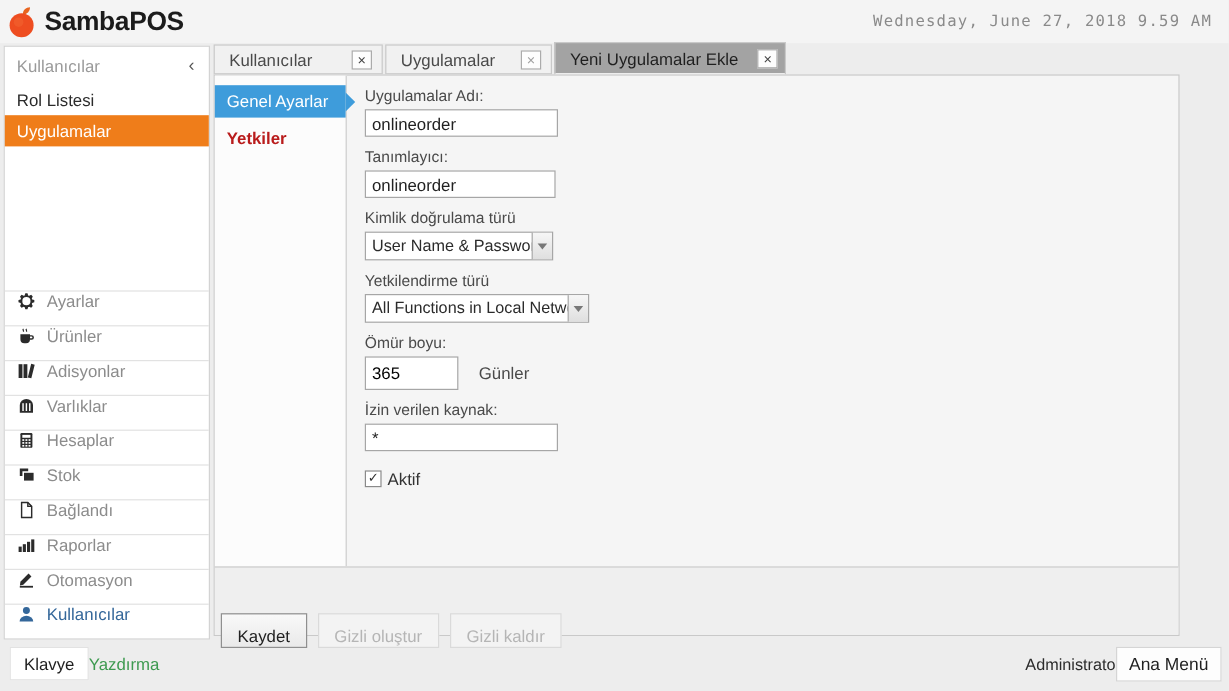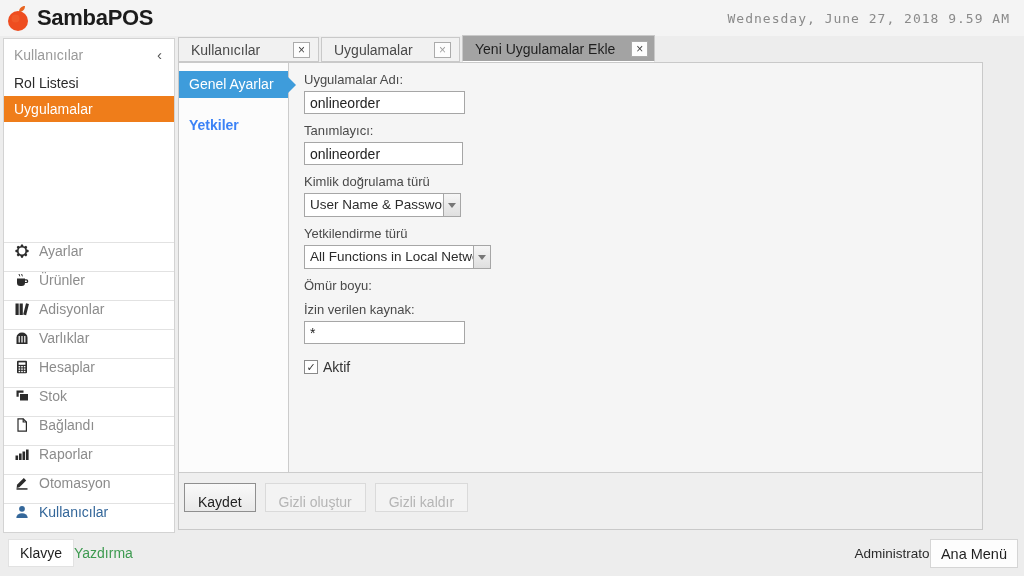--- a/index.html
+++ b/index.html
@@ -36,41 +36,41 @@
   .tab.active { height:27px; margin-top:0; background:#a3a3a3; color:#1f1f1f; border-bottom:1px solid #fff; position:relative; z-index:3; margin-bottom:-1px; padding-right:6px; gap:8px; }
   .tab-close { width:17px; height:16px; border:1px solid #ababab; background:#fdfdfd; font-size:12px; line-height:14px; text-align:center; color:#444; margin-left:8px; }
   .tab.t2 .tab-close { color:#a0a0a0; }
 
   
   .panel { position:absolute; left:178px; top:62px; width:805px; height:468px; background:#f5f5f5; border:1px solid #c9c9c9; z-index:2; }
   .inner-menu { position:absolute; left:0; top:0; bottom:57px; width:110px; background:#fcfcfc; border-right:1px solid #cccccc; }
   .inner-item { position:relative; height:27px; line-height:27px; padding-left:10px; font-size:14px; }
   .inner-item.selected { background:var(--accent-blue); color:#fff; margin-top:8px; }
   .inner-item.selected::after { content:""; position:absolute; right:-8px; top:50%; margin-top:-8px; border-left:8px solid var(--accent-blue); border-top:8px solid transparent; border-bottom:8px solid transparent; }
-  .inner-item.plain { margin-top:14px; font-weight:bold; color:#3b82f6; }
+  .inner-item.plain { margin-top:4px; font-weight:bold; color:#b91c1c; }
 
   .form { position:absolute; left:125px; top:9px; width:400px; }
   .flabel { font-size:13px; color:#4a4a4a; margin:9px 0 4px 0; }
   .flabel:first-child { margin-top:0; }
   input.text { display:block; height:23px; border:1px solid #a6a6a6; background:#fff; font-family:"Liberation Sans",sans-serif; font-size:14px; color:#222; padding:0 5px; outline:none; }
   .w160 { width:161px; } .w158 { width:159px; }
   .selectbox { display:flex; height:24px; border:1px solid #a6a6a6; background:#fff; align-items:stretch; }
   .selectbox.w157 { width:157px; } .selectbox.w187 { width:187px; }
   .sel-text { flex:1; font-size:13.5px; color:#2b2b2b; line-height:22px; padding-left:5px; white-space:nowrap; overflow:hidden; }
   .sel-arrow { width:17px; border-left:1px solid #a6a6a6; background:linear-gradient(#f6f6f6,#dfdfdf); display:flex; align-items:center; justify-content:center; }
   .sel-arrow i { width:0; height:0; border-left:4px solid transparent; border-right:4px solid transparent; border-top:5px solid #777; }
   .liferow { display:flex; align-items:center; }
   input.life { width:78px; height:28px; border:1px solid #a6a6a6; font-size:14px; padding:0 5px; font-family:"Liberation Sans",sans-serif; }
   .suffix { margin-left:17px; font-size:14px; color:#4a4a4a; }
   .checkrow { display:flex; align-items:center; margin-top:15px; gap:5px; }
   .checkbox { width:14px; height:14px; border:1px solid #8a8a8a; background:#fff; font-size:11px; line-height:12px; text-align:center; color:#333; }
   .checklabel { font-size:14px; color:#333; }
 
   .btnbar { position:absolute; left:0; right:0; bottom:0; height:57px; background:#efefef; border-top:1px solid #cccccc; display:flex; align-items:flex-start; gap:9px; padding:10px 0 0 5px; }
-  .btn { height:29px; padding:10px 13px; font-size:14px; font-family:"Liberation Sans",sans-serif; }
+  .btn { height:29px; padding:10px 13px; font-size:14px; font-family:"Liberation Sans",sans-serif;margin-top:28px; }
   .btn.primary { background:linear-gradient(#f9f9f9,#e9e9e9); border:1px solid #8f8f8f; color:#222; }
   .btn.disabled { background:#f3f3f3; border:1px solid #dadada; color:#b5b5b5; }
 
   
   .footer { position:absolute; left:0; right:0; bottom:0; height:42px; }
   .kbd-btn { position:absolute; left:8px; bottom:9px; height:28px; padding:0 11px; background:#fff; border:1px solid #e2e2e2; font-size:14px; color:#1f1f1f; font-family:"Liberation Sans",sans-serif; }
   .conn { position:absolute; left:74px; bottom:15px; font-size:14px; color:var(--green); }
   .admin { position:absolute; right:90px; bottom:15px; font-size:13.5px; color:#2b2b2b; }
   .mainmenu-btn { position:absolute; right:6px; bottom:8px; height:29px; padding:0 10px; background:#fdfdfd; border:1px solid #d5d5d5; font-size:14.5px; color:#1f1f1f; font-family:"Liberation Sans",sans-serif; }
 </style>
@@ -246,20 +246,24 @@
 
     <div class="flabel">Yetkilendirme türü</div>
     <div class="selectbox w187">
       <span class="sel-text">All Functions in Local Network</span>
       <span class="sel-arrow">
           <i></i>
         </span>
     </div>
 
     <div class="flabel">Ömür boyu:</div>
+    <div class="liferow">
+      <input class="life" type="text" value="365" style="">
+      <span class="suffix">Günler</span>
+    </div>
 
     <div class="flabel">İzin verilen kaynak:</div>
     <input class="text w160" type="text" value="*" style="">
 
     <div class="checkrow">
       <span class="checkbox">✓</span>
       <span class="checklabel">Aktif</span>
     </div>
   </div>
 

